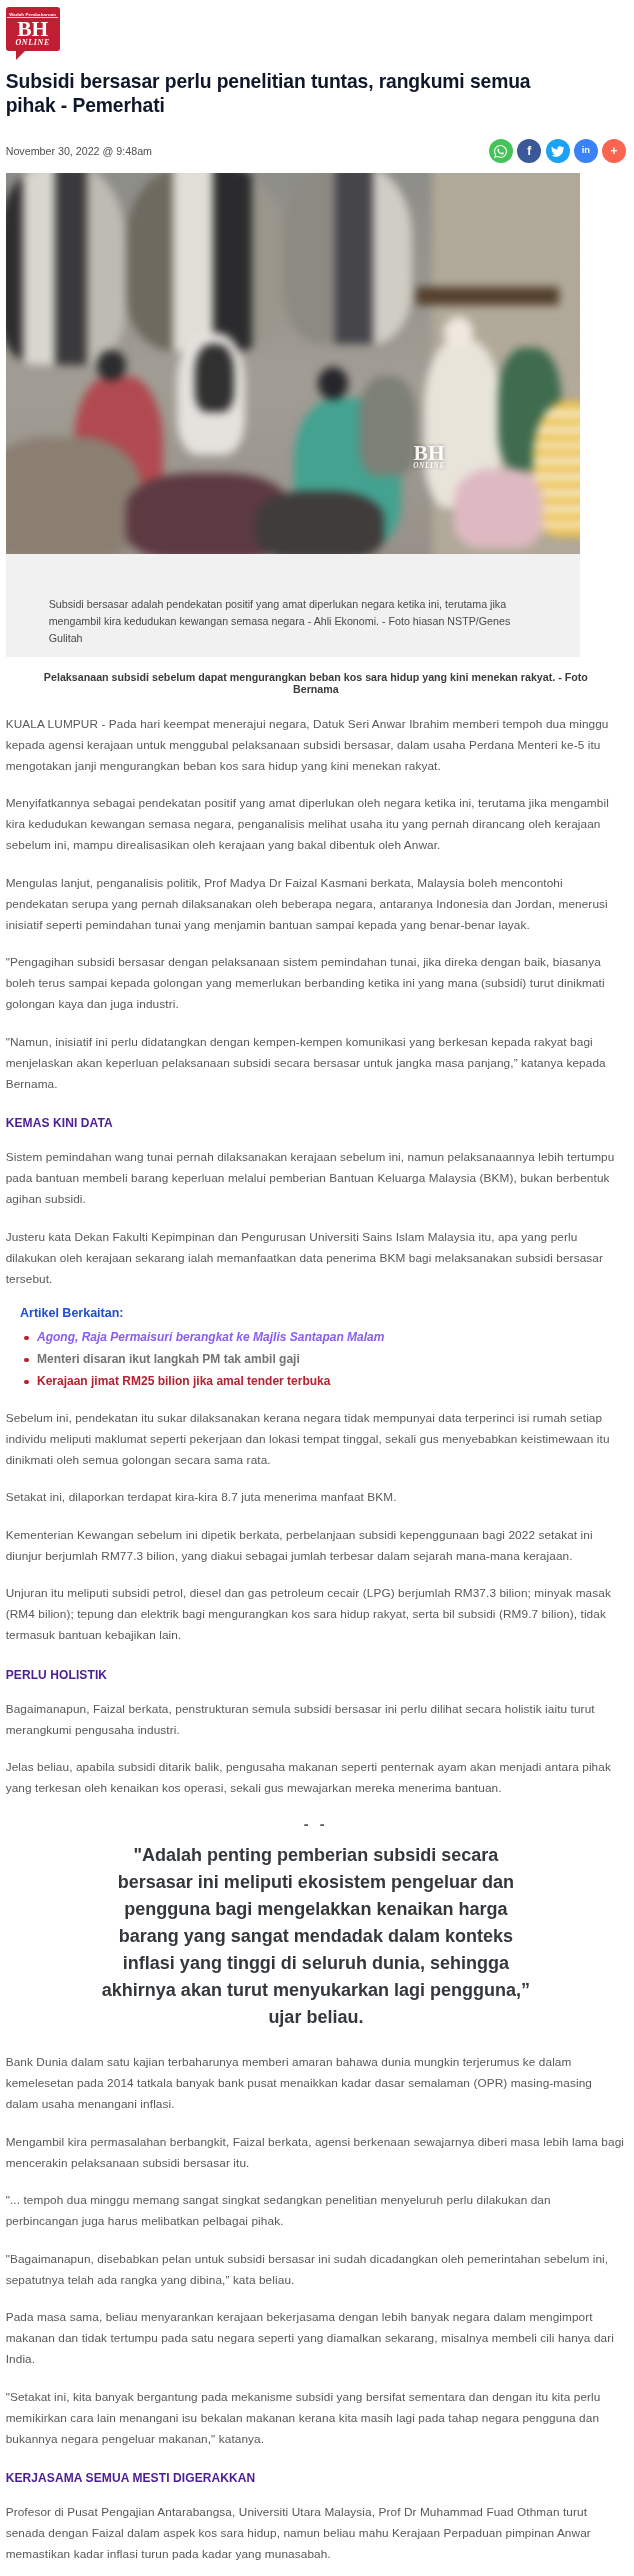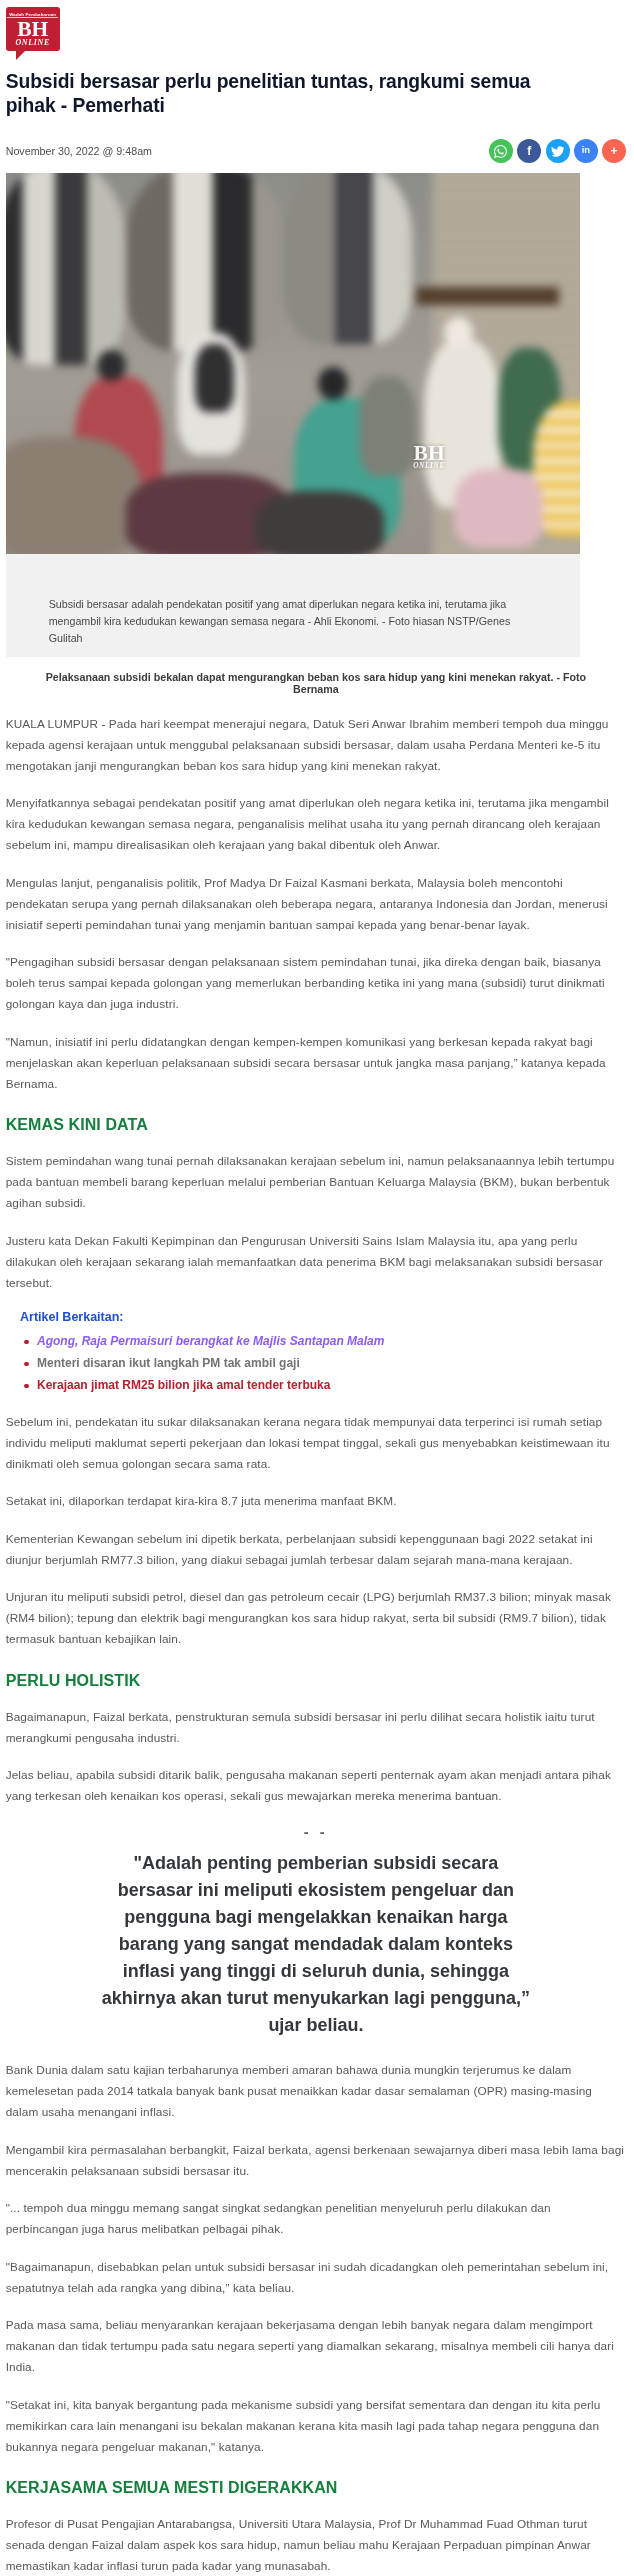--- a/index.html
+++ b/index.html
@@ -78,21 +78,21 @@
   .caption-box { width:574px; background:#f1f1f1; padding:8.6px 43px 10px; }
   .caption-box p { font-size:10.7px; line-height:17px; color:#4a4a4a; text-align:left;margin-top:33px; }
 
   .lead-caption { margin:14.3px auto 0; text-align:center; font-size:10.7px;
     font-weight:bold; color:#3c3c3c; max-width:587px; }
 
   
   .article-body { margin-top:18.6px; }
   .para { font-size:11.8px; line-height:21px; letter-spacing:0.1px; color:#585858;
     margin-bottom:16.5px; }
-  .crosshead { font-size:16px; font-weight:bold; color:#15803d; letter-spacing:0.1px;
+  .crosshead { font-size:12px; font-weight:bold; color:#4c1d95; letter-spacing:0.1px;
     margin:21.5px 0 17px; }
   .related { margin:4.3px 0 20px 14.3px; }
   .related h4 { font-size:12.5px; color:#1d4ed8; margin-bottom:10px; }
   .related ul { list-style:none; }
   .related li { position:relative; padding-left:17px; margin-bottom:7.9px; }
   .related li::before { content:""; position:absolute; left:4.3px; top:5.7px;
     width:4.3px; height:4.3px; border-radius:50%; }
   .related a { font-size:12px; font-weight:bold; text-decoration:none; }
   .pullquote { margin:10px auto 21.5px; text-align:center; }
   .pq-divider { display:block; font-size:14.3px; font-weight:bold; color:#555;
@@ -173,21 +173,21 @@
         <div class="wm-main">BH</div>
         <div class="wm-sub">ONLINE</div>
       </div>
     </div>
     <div class="caption-box">
       <p>Subsidi bersasar adalah pendekatan positif yang amat diperlukan negara ketika ini, terutama jika mengambil kira kedudukan kewangan semasa negara - Ahli Ekonomi. - Foto hiasan NSTP/Genes Gulitah</p>
     </div>
   </div>
 
   
-  <p class="lead-caption">Pelaksanaan subsidi bekalan dapat mengurangkan beban kos sara hidup yang kini menekan rakyat. - Foto Bernama</p>
+  <p class="lead-caption">Pelaksanaan subsidi sebelum dapat mengurangkan beban kos sara hidup yang kini menekan rakyat. - Foto Bernama</p>
 
   
   <div class="article-body">
       <p class="para">KUALA LUMPUR - Pada hari keempat menerajui negara, Datuk Seri Anwar Ibrahim memberi tempoh dua minggu kepada agensi kerajaan untuk menggubal pelaksanaan subsidi bersasar, dalam usaha Perdana Menteri ke-5 itu mengotakan janji mengurangkan beban kos sara hidup yang kini menekan rakyat.</p>
       <p class="para">Menyifatkannya sebagai pendekatan positif yang amat diperlukan oleh negara ketika ini, terutama jika mengambil kira kedudukan kewangan semasa negara, penganalisis melihat usaha itu yang pernah dirancang oleh kerajaan sebelum ini, mampu direalisasikan oleh kerajaan yang bakal dibentuk oleh Anwar.</p>
       <p class="para">Mengulas lanjut, penganalisis politik, Prof Madya Dr Faizal Kasmani berkata, Malaysia boleh mencontohi pendekatan serupa yang pernah dilaksanakan oleh beberapa negara, antaranya Indonesia dan Jordan, menerusi inisiatif seperti pemindahan tunai yang menjamin bantuan sampai kepada yang benar-benar layak.</p>
       <p class="para">"Pengagihan subsidi bersasar dengan pelaksanaan sistem pemindahan tunai, jika direka dengan baik, biasanya boleh terus sampai kepada golongan yang memerlukan berbanding ketika ini yang mana (subsidi) turut dinikmati golongan kaya dan juga industri.</p>
       <p class="para">"Namun, inisiatif ini perlu didatangkan dengan kempen-kempen komunikasi yang berkesan kepada rakyat bagi menjelaskan akan keperluan pelaksanaan subsidi secara bersasar untuk jangka masa panjang,” katanya kepada Bernama.</p>
       <h3 class="crosshead">KEMAS KINI DATA</h3>
       <p class="para">Sistem pemindahan wang tunai pernah dilaksanakan kerajaan sebelum ini, namun pelaksanaannya lebih tertumpu pada bantuan membeli barang keperluan melalui pemberian Bantuan Keluarga Malaysia (BKM), bukan berbentuk agihan subsidi.</p>

